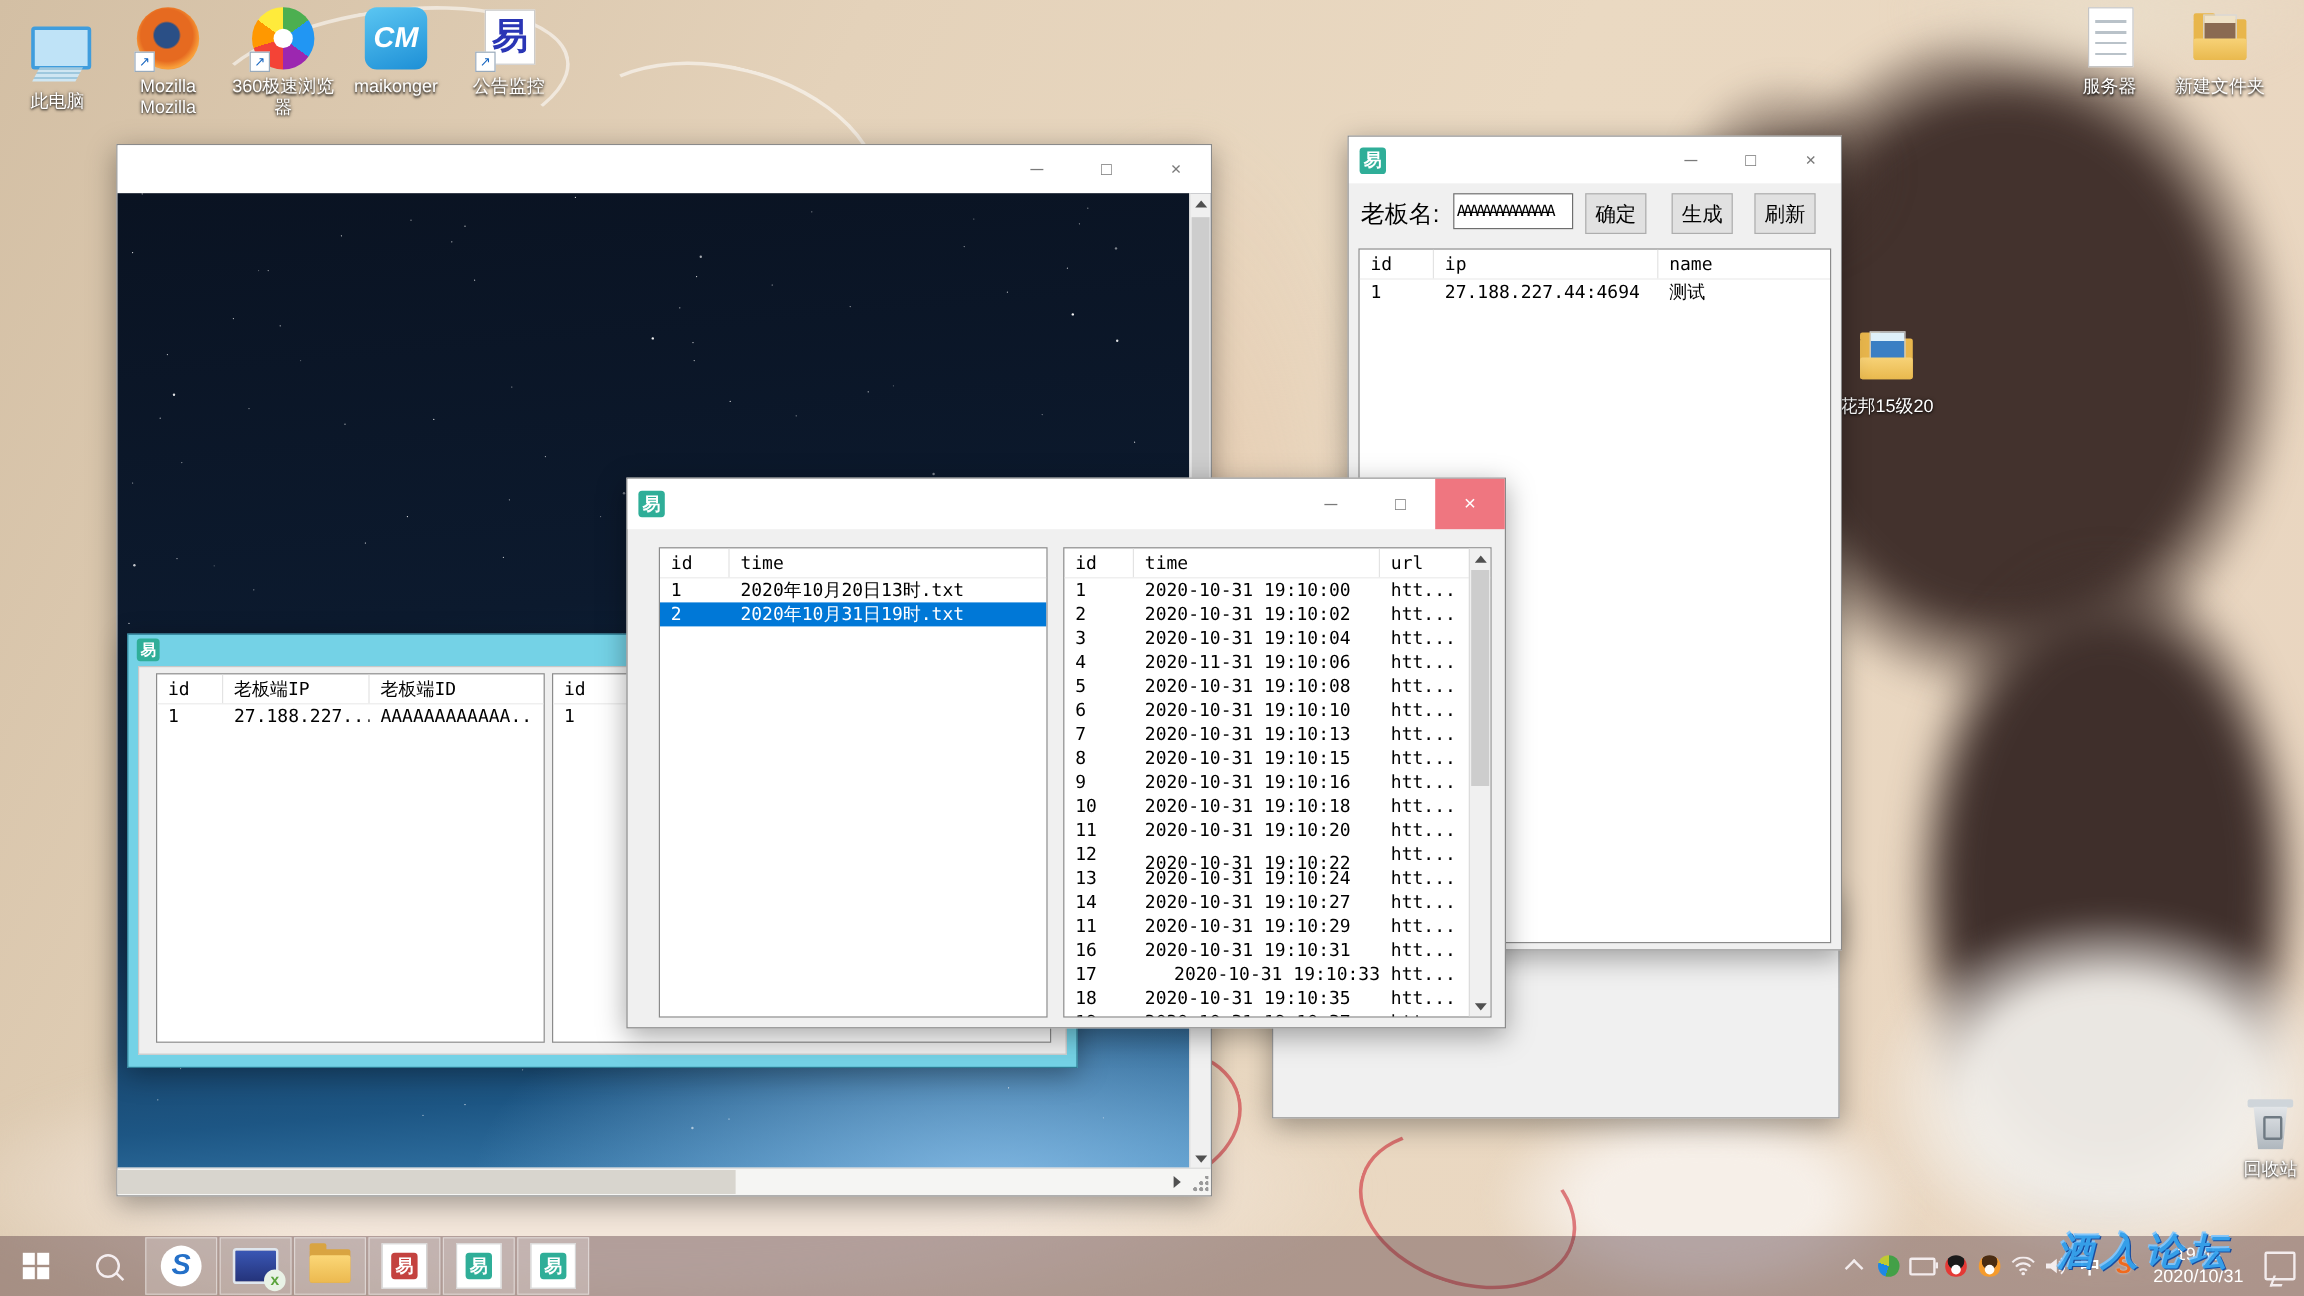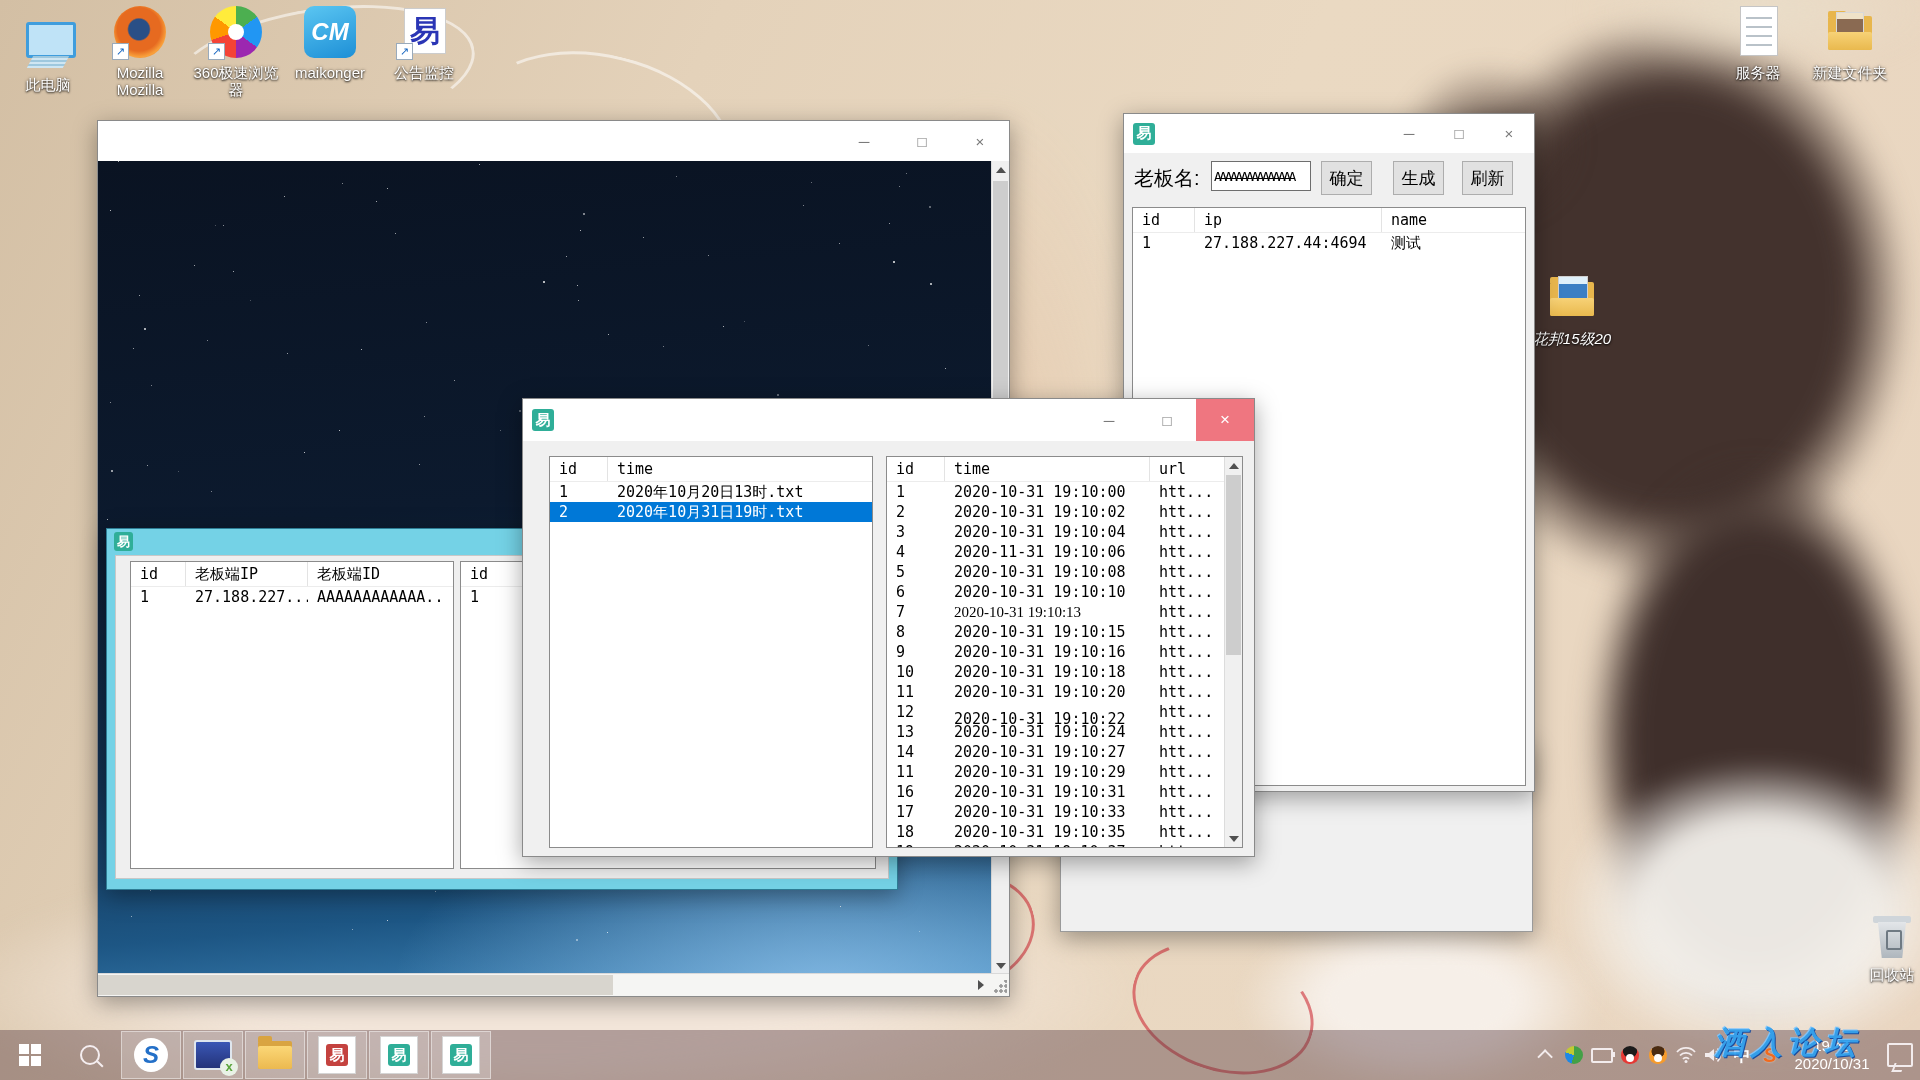--- a/index.html
+++ b/index.html
@@ -181,21 +181,21 @@
     <span class="lbl">服务器</span>
   </div>
   <div class="dicon" style="left:1804px;top:6px;">
     <div class="glyph">
         <div class="folder-back"></div>
         <div class="folder-photo"></div>
         <div class="folder-front" style="top:26px;height:18px;"></div>
       </div>
     <span class="lbl">新建文件夹</span>
   </div>
-  <div class="dicon" style="left:1526px;top:272px;font-style:italic;">
+  <div class="dicon" style="left:1526px;top:272px;">
     <div class="glyph">
         <div class="folder-back"></div>
         <div class="folder-shot"></div>
         <div class="folder-front" style="top:26px;height:18px;"></div>
       </div>
     <span class="lbl">花邦15级20</span>
   </div>
   <div class="dicon" style="left:1846px;top:908px;">
     <div class="glyph ic-bin">
         <div class="lid"></div>
@@ -516,21 +516,21 @@
             <span class="lcell" style="width: 205px;">2020-10-31 19:10:08</span>
             <span class="lcell" style="width: 72px;">htt...</span>
           </div>
           <div class="lrow">
             <span class="lcell" style="width: 58px;">6</span>
             <span class="lcell" style="width: 205px;">2020-10-31 19:10:10</span>
             <span class="lcell" style="width: 72px;">htt...</span>
           </div>
           <div class="lrow">
             <span class="lcell" style="width: 58px;">7</span>
-            <span class="lcell" style="width: 205px; font-family: Liberation Serif, serif;">2020-10-31 19:10:13</span>
+            <span class="lcell" style="width: 205px;">2020-10-31 19:10:13</span>
             <span class="lcell" style="width: 72px;">htt...</span>
           </div>
           <div class="lrow">
             <span class="lcell" style="width: 58px;">8</span>
             <span class="lcell" style="width: 205px;">2020-10-31 19:10:15</span>
             <span class="lcell" style="width: 72px;">htt...</span>
           </div>
           <div class="lrow">
             <span class="lcell" style="width: 58px;">9</span>
             <span class="lcell" style="width: 205px;">2020-10-31 19:10:16</span>
@@ -566,21 +566,21 @@
             <span class="lcell" style="width: 205px;">2020-10-31 19:10:29</span>
             <span class="lcell" style="width: 72px;">htt...</span>
           </div>
           <div class="lrow">
             <span class="lcell" style="width: 58px;">16</span>
             <span class="lcell" style="width: 205px;">2020-10-31 19:10:31</span>
             <span class="lcell" style="width: 72px;">htt...</span>
           </div>
           <div class="lrow">
             <span class="lcell" style="width: 58px;">17</span>
-            <span class="lcell" style="width: 205px;">2020-10-31 19:10:33</span>
+            <span class="lcell" style="width: 205px; text-align: right;">2020-10-31 19:10:33</span>
             <span class="lcell" style="width: 72px;">htt...</span>
           </div>
           <div class="lrow">
             <span class="lcell" style="width: 58px;">18</span>
             <span class="lcell" style="width: 205px;">2020-10-31 19:10:35</span>
             <span class="lcell" style="width: 72px;">htt...</span>
           </div>
           <div class="lrow">
             <span class="lcell" style="width: 58px;">19</span>
             <span class="lcell" style="width: 205px;">2020-10-31 19:10:37</span>

